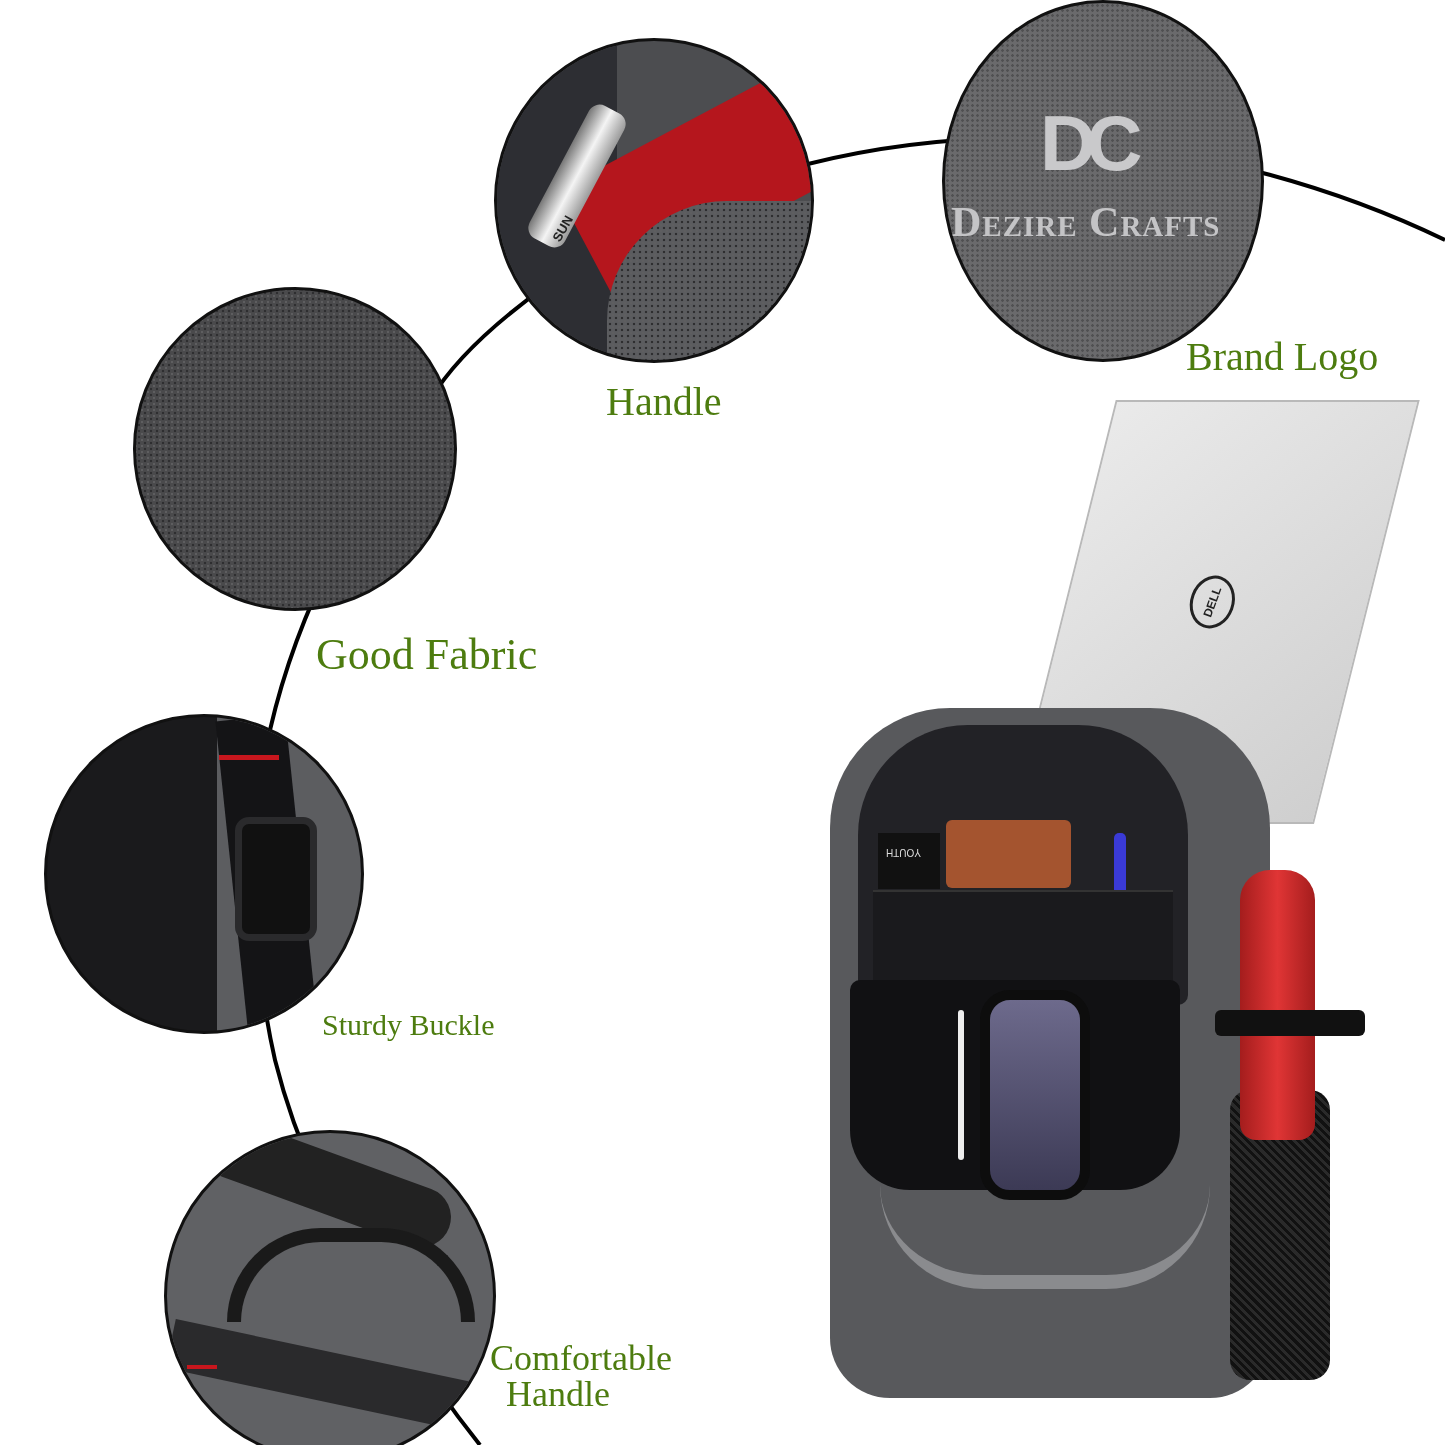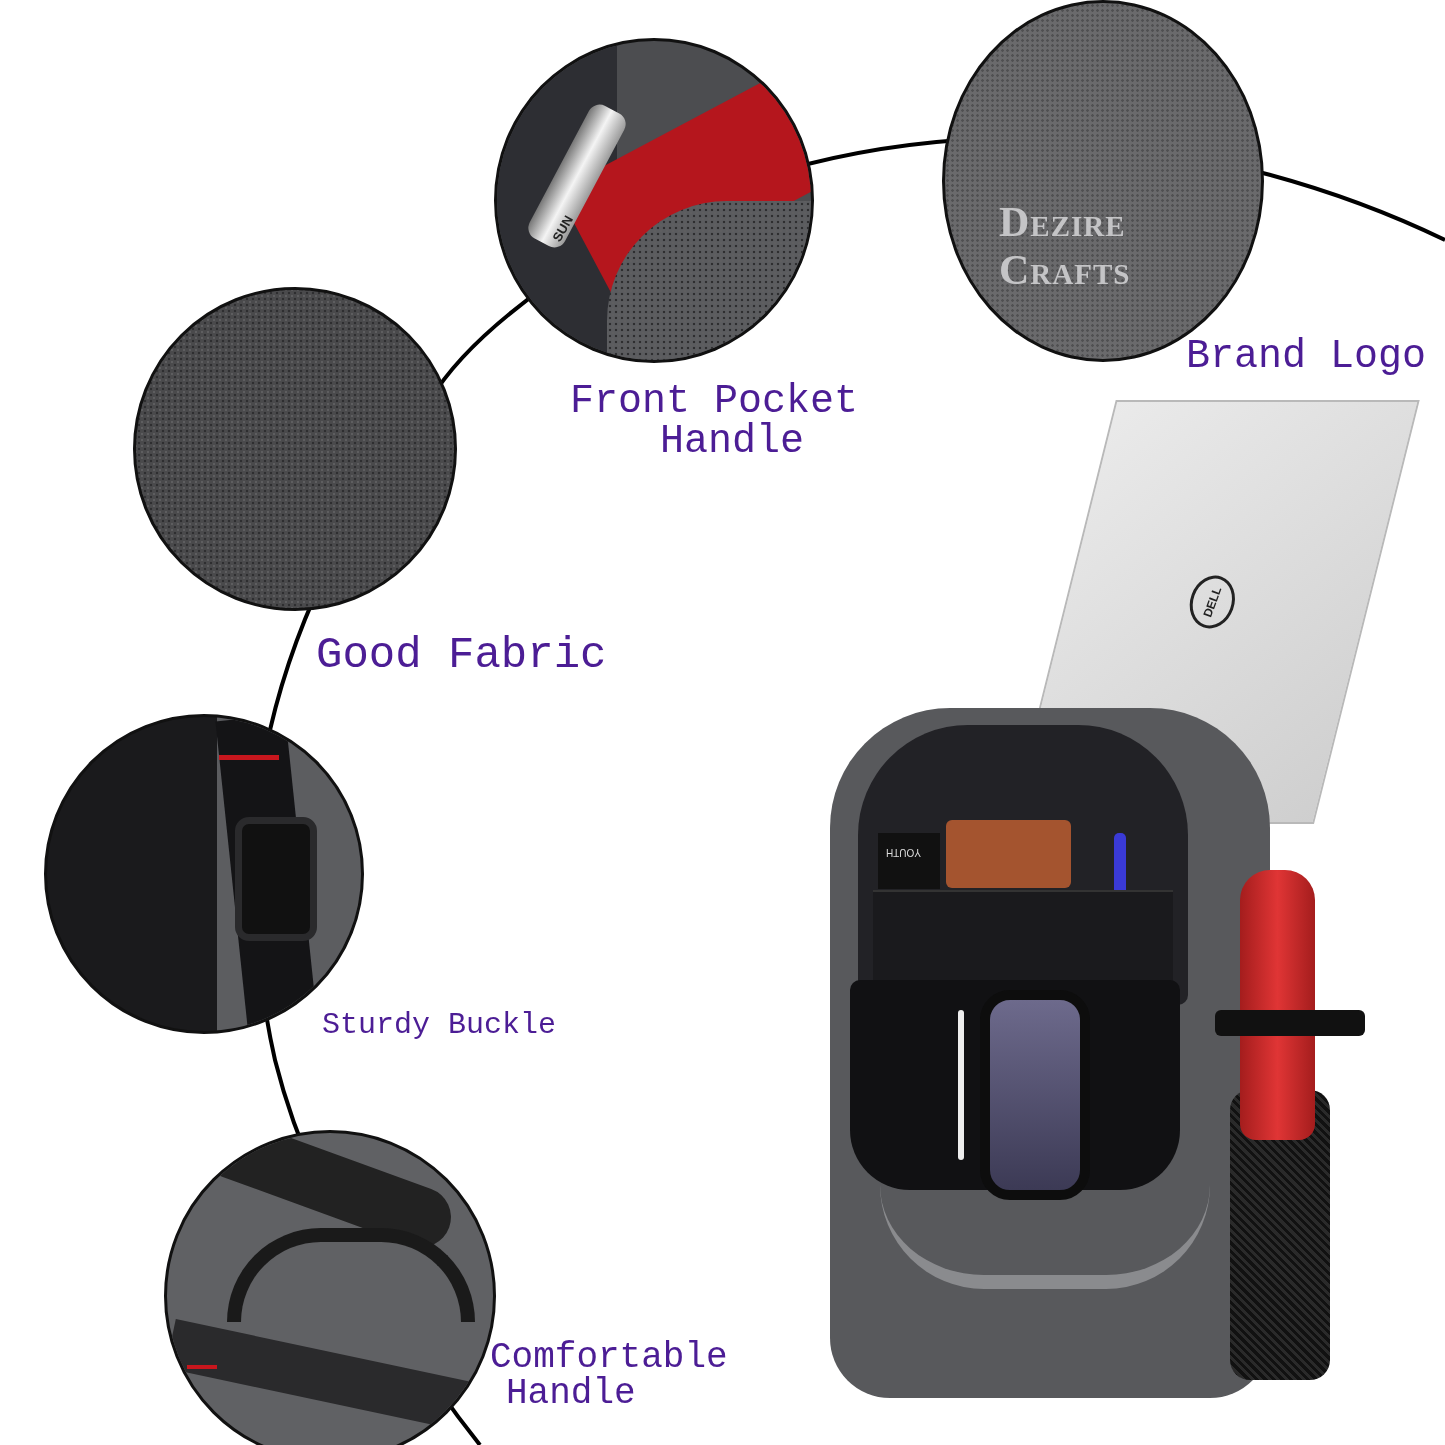--- a/index.html
+++ b/index.html
@@ -1,44 +1,44 @@
 <!DOCTYPE html>
 <html><head>
 <meta charset="utf-8">
 <style>
   html,body{margin:0;padding:0;background:#ffffff;}
   body{width:1445px;height:1445px;position:relative;overflow:hidden;font-family:"Liberation Sans",sans-serif;}
   .arc{position:absolute;left:0;top:0;}
   .circle{position:absolute;border-radius:50%;border:3px solid #111;overflow:hidden;box-sizing:border-box;}
-  .label{position:absolute;color:#4c1d95;font-family:Liberation Mono, monospace;line-height:1.0;white-space:nowrap;}
+  .label{position:absolute;color:#4d7c0f;font-family:Liberation Serif, serif;line-height:1.0;white-space:nowrap;}
   .fabric{background-color:#4a4a4c;background-image:radial-gradient(circle,#2e2e30 1.3px,transparent 1.6px),radial-gradient(circle,#5e5e60 1.1px,transparent 1.4px);background-size:6px 6px,6px 6px;background-position:0 0,3px 3px;}
   .logo-fabric{background-color:#6a6a6c;background-image:radial-gradient(circle,#505052 1.2px,transparent 1.5px);background-size:5px 5px;}
   .abs{position:absolute;}
 </style>
 </head>
 <body>
 
 <svg class="arc" width="1445" height="1445">
   <path d="M 1445 240 C 1300 170, 1120 130, 960 140 C 820 150, 700 190, 600 250 C 520 300, 460 350, 430 400 C 360 500, 300 600, 270 730 C 250 830, 250 950, 275 1060 C 295 1140, 330 1220, 400 1330 C 430 1380, 460 1420, 480 1445" fill="none" stroke="#000" stroke-width="4"></path>
 </svg>
 
 <div class="circle" style="left:494px;top:38px;width:320px;height:325px;background:#4c4d50;">
   <div class="abs" style="left:0;top:0;width:120px;height:325px;background:#2d2e33;"></div>
   <div class="abs" style="left:60px;top:40px;width:320px;height:120px;background:#b5161d;transform:rotate(-28deg);transform-origin:0 0;top:150px;"></div>
   <div class="abs fabric" style="left:110px;top:160px;width:260px;height:200px;border-top-left-radius:120px;background-color:#5b5c5f;"></div>
   <div class="abs" style="left:60px;top:60px;width:40px;height:150px;background:linear-gradient(90deg,#777,#f4f4f4,#9a9a9a);border-radius:12px;transform:rotate(28deg);"></div>
   <span class="abs" style="left:52px;top:180px;font-size:13px;font-weight:bold;color:#222;transform:rotate(-60deg);">SUN</span>
 </div>
 <div class="label" style="left:570px;top:382px;font-size:40px;text-align:center;">
-  <div>Front Pocket</div>
   <div style="margin-left:36px;">Handle</div>
 </div>
 
 <div class="circle logo-fabric" style="left:942px;top:0px;width:322px;height:362px;border-radius:50%;">
-  <div class="abs" style="left:6px;top:195px;font-size:42px;font-weight:bold;color:#c4c4c6;font-variant:small-caps;font-family:'Liberation Serif',serif;letter-spacing:1px;margin-left:48px;">Dezire Crafts</div>
+  <div class="abs" style="left:95px;top:95px;font-size:78px;font-weight:bold;color:#c9c9cb;letter-spacing:-10px;font-family:'Liberation Sans',sans-serif;">DC</div>
+  <div class="abs" style="left:6px;top:195px;font-size:42px;font-weight:bold;color:#c4c4c6;font-variant:small-caps;font-family:'Liberation Serif',serif;letter-spacing:1px;">Dezire Crafts</div>
 </div>
 <div class="label" style="left:1186px;top:337px;font-size:40px;">Brand Logo</div>
 
 <div class="circle fabric" style="left:133px;top:287px;width:324px;height:324px;"></div>
 <div class="label" style="left:316px;top:633px;font-size:44px;">Good Fabric</div>
 
 <div class="circle" style="left:44px;top:714px;width:320px;height:320px;background:#1a1a1c;">
   <div class="abs" style="left:170px;top:0;width:160px;height:320px;background:#5c5d60;"></div>
   <div class="abs" style="left:185px;top:0;width:70px;height:320px;background:#141416;transform:rotate(-6deg);"></div>
   <div class="abs" style="left:172px;top:38px;width:60px;height:5px;background:#c8161d;"></div>

